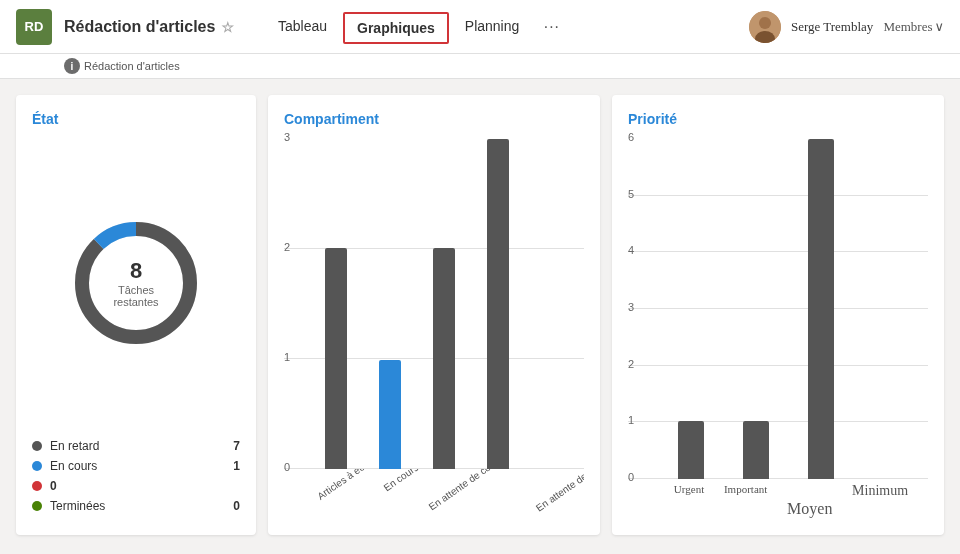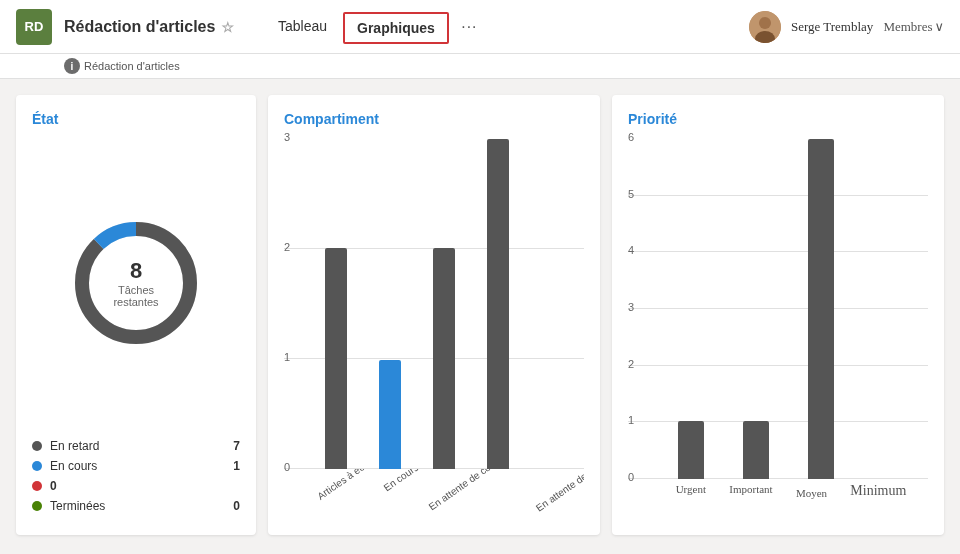--- a/index.html
+++ b/index.html
@@ -123,20 +123,21 @@
   <div class="avatar">RD</div>
   <div class="header-title-block">
     <div class="header-title">
       <span>Rédaction d'articles</span>
       <span class="star">☆</span>
     </div>
   </div>
   <div class="header-nav">
     <div class="nav-item">Tableau</div>
     <div class="nav-item active">Graphiques</div>
+    <div class="nav-item">Planning</div>
     <div class="nav-more">···</div>
   </div>
   <div class="header-right">
     <div class="user-avatar-img">
       <svg width="32" height="32" viewBox="0 0 32 32">
         <circle cx="16" cy="16" r="16" fill="#c0956c"></circle>
         <ellipse cx="16" cy="12" rx="6" ry="6" fill="#a0724a"></ellipse>
         <ellipse cx="16" cy="28" rx="10" ry="8" fill="#7a5230"></ellipse>
       </svg>
     </div>
@@ -301,19 +302,19 @@
         <div style="display:flex;flex-direction:column;align-items:center;height:100%;">
           <div style="flex:1;display:flex;align-items:flex-end;">
             <div style="width:26px;height:2px;background:transparent;"></div>
           </div>
         </div>
       </div>
 
       <div style="position:absolute;bottom:0;left:26px;right:0;height:40px;display:flex;justify-content:space-around;align-items:flex-start;padding:0 10px;font-family:Liberation Serif, serif;">
         <div style="text-align:center;font-size:11px;color:#555;margin-top:4px;">Urgent</div>
         <div style="text-align:right;font-size:11px;color:#555;margin-top:4px;">Important</div>
-        <div style="text-align:left;font-size:11px;color:#555;margin-top:8px;">Moyen</div>
+        <div style="text-align:left;font-size:16px;color:#555;margin-top:21px;">Moyen</div>
         <div style="text-align:left;font-size:14px;color:#555;margin-top:4px;">Minimum</div>
       </div>
     </div>
   </div>
 
 </div>
 
 </body></html>

